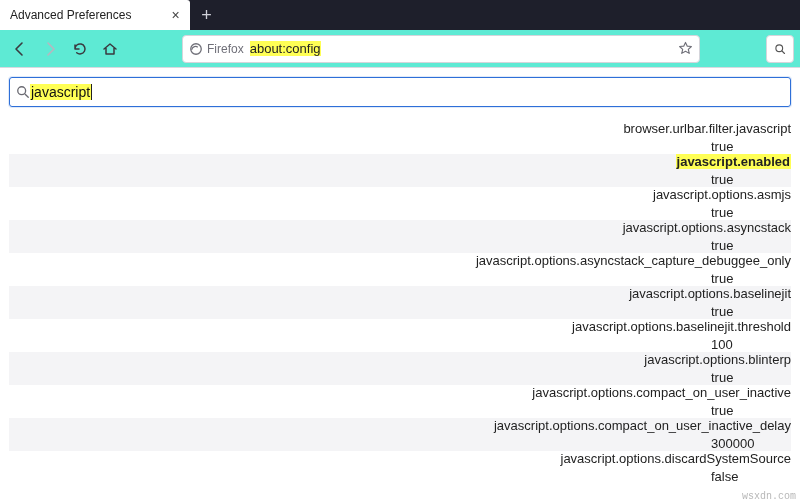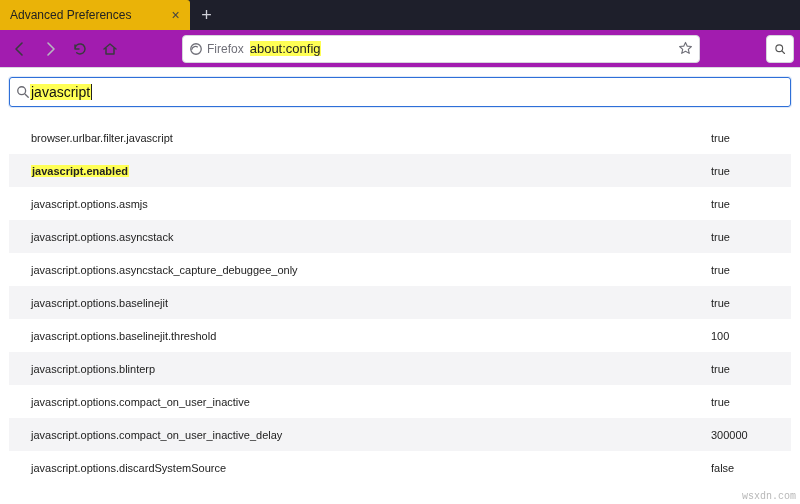--- a/index.html
+++ b/index.html
@@ -13,21 +13,21 @@
     position: relative;
   }
   
   .tabstrip {
     height: 30px;
     background: #1e1f2b;
     display: flex;
     align-items: stretch;
   }
   .tab {
-    background: #eab308;
+    background: #ffffff;
     border-top-right-radius: 3px;
     display: flex;
     align-items: center;
     padding: 0 10px;
     gap: 40px;
     font-size: 12px;
     color: #222;
     min-width: 175px;
     justify-content: space-between;
   }
@@ -41,21 +41,21 @@
     display: flex;
     align-items: center;
     justify-content: center;
     color: #cfd0d8;
     font-size: 18px;
     cursor: pointer;
   }
   
   .toolbar {
     height: 38px;
-    background: #a21caf;
+    background: #5eead4;
     border-bottom: 1px solid #d9d9e0;
     display: flex;
     align-items: center;
     padding: 0 6px;
     gap: 2px;
   }
   .tbtn {
     width: 28px;
     height: 28px;
     display: flex;
@@ -127,25 +127,26 @@
     font-size: 14px;
     background: #ffff55;
     padding: 0 1px;
     border-right: 1px solid #222;
   }
   .preflist {
     margin-top: 14px;
   }
   .prefrow {
     display: flex;
-    align-items: center;
+    align-items: flex-end;
     height: 33px;
     padding-left: 22px;
-    font-size: 11px;
+    font-size: 13px;
     color: #222;
+    flex-direction: column;
   }
   .prefrow:nth-child(even) { background: #f4f4f6; }
   .prefname { flex: 1; }
   .prefname .hl { background: #ffff55; padding: 0 1px; font-weight: bold; }
   .prefval {
     width: 80px;
     text-align: left;
     color: #222;
     padding-right: 10px;
   }

